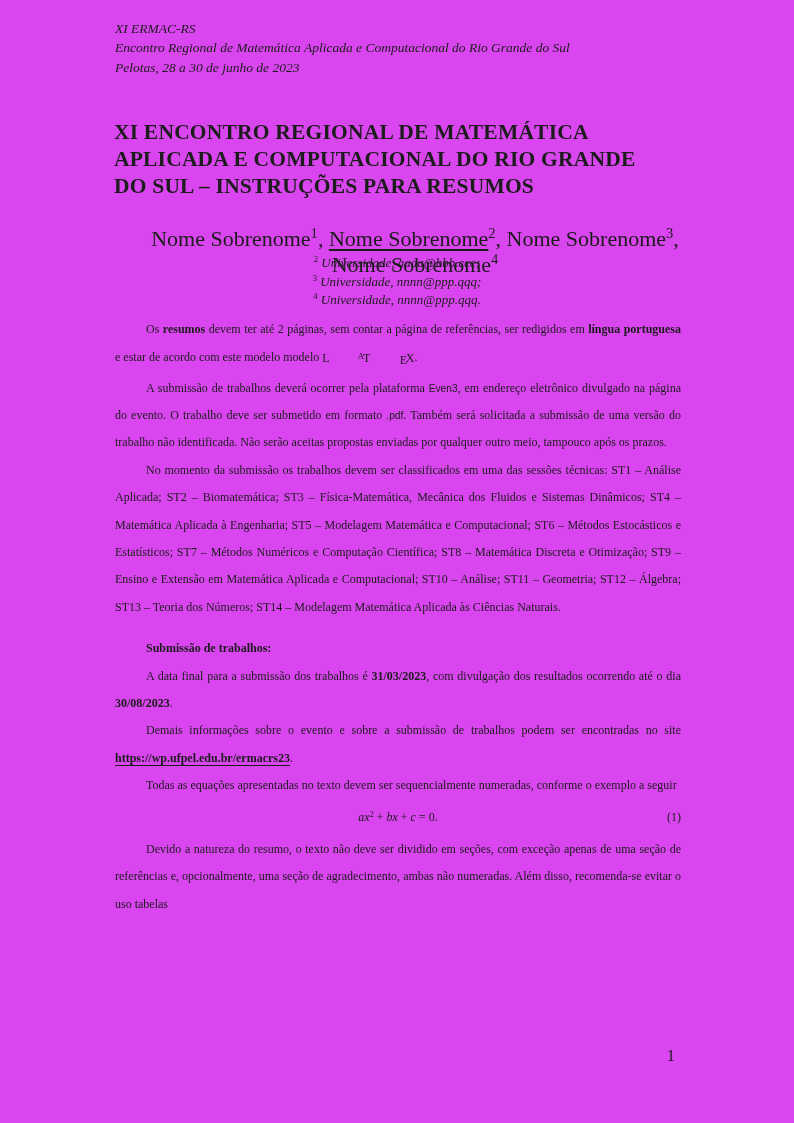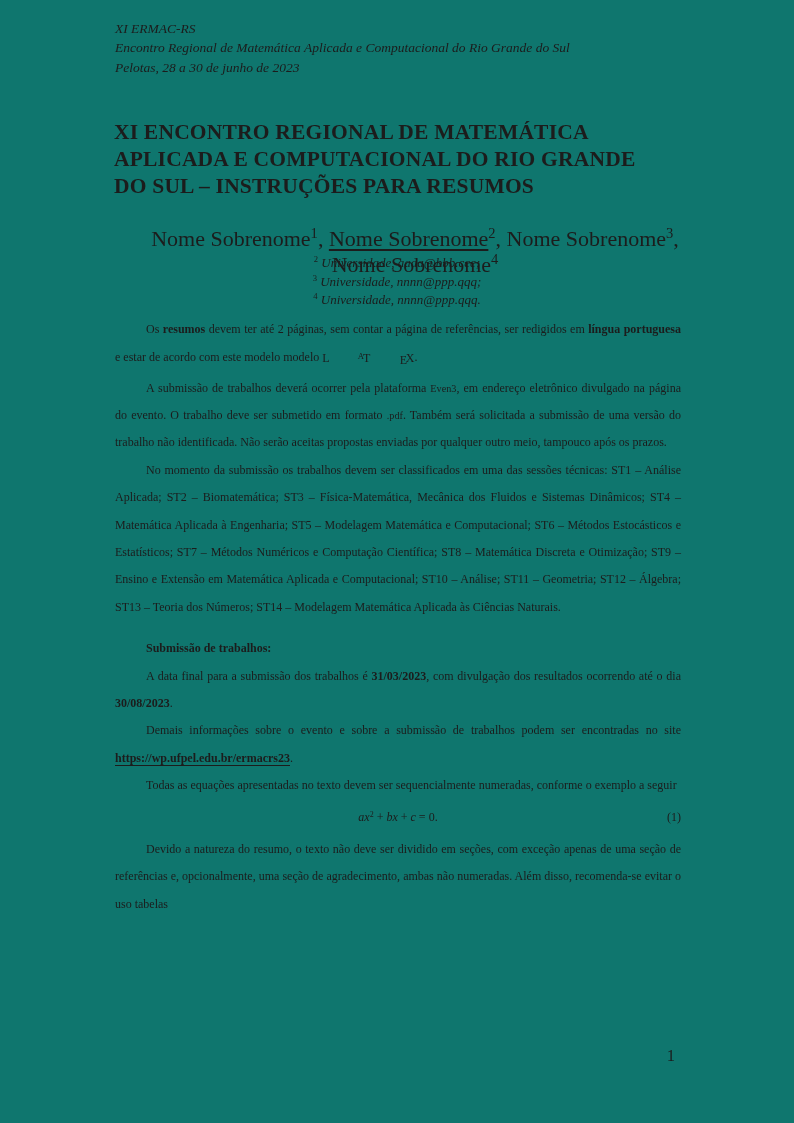--- a/index.html
+++ b/index.html
@@ -1,20 +1,20 @@
 <!DOCTYPE html>
 <html><head>
 <meta charset="utf-8">
 <style>
   html, body { margin: 0; padding: 0; background: #ffffff; }
   .sheet {
     position: relative;
     width: 794px;
     height: 1123px;
-    background: #0f766e;
+    background: #d946ef;
     color: #1c1c1c;
     font-family: "Liberation Serif", "DejaVu Serif", serif;
     overflow: hidden;
   }
   .running-header {
     position: absolute;
     top: 19px; left: 115px; right: 100px;
     font-style: italic;
     font-size: 13.5px;
     line-height: 19.3px;
@@ -63,21 +63,21 @@
     position: absolute;
     top: 1046px; left: 115px; width: 560px;
     text-align: right;
     font-size: 16.5px;
   }
   
   .seg-n  { }
   .seg-b  { font-weight: bold; }
   .seg-i  { font-style: italic; }
   .seg-u  { text-decoration: underline; text-underline-offset: 3px; }
-  .seg-m  { font-family: Liberation Serif, serif; font-size: 0.85em; }
+  .seg-m  { font-family: Liberation Sans, sans-serif; font-size: 0.85em; }
   .seg-link { font-weight: bold; text-decoration: underline; text-underline-offset: 3px; color: inherit; cursor: pointer; }
   .seg-sup { font-size: 0.66em; vertical-align: 0.55em; line-height: 0; }
   .seg-mi { font-style: italic; }
   
   .latex-logo { white-space: nowrap; }
   .latex-a { display: inline-block; font-size: 0.72em; vertical-align: 0.26em; margin-left: -0.34em; margin-right: -0.12em; }
   .latex-e { display: inline-block; vertical-align: -0.21em; margin-left: -0.12em; margin-right: -0.11em; }
 </style>
 </head>
 <body>

